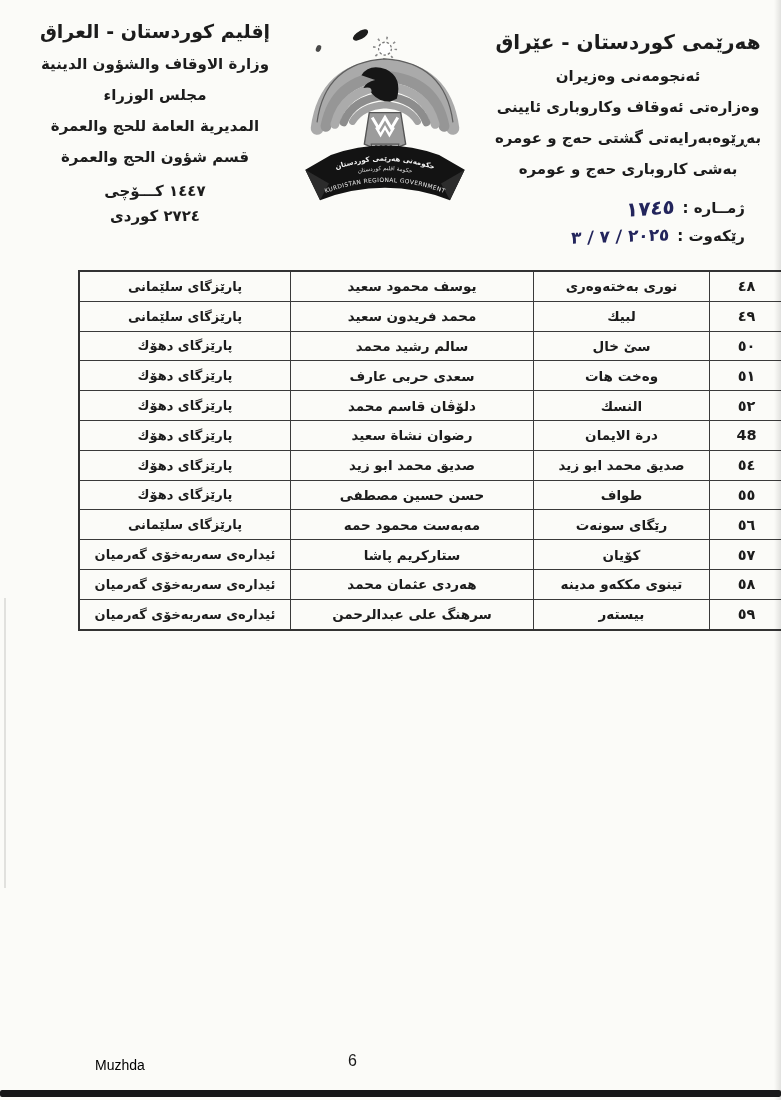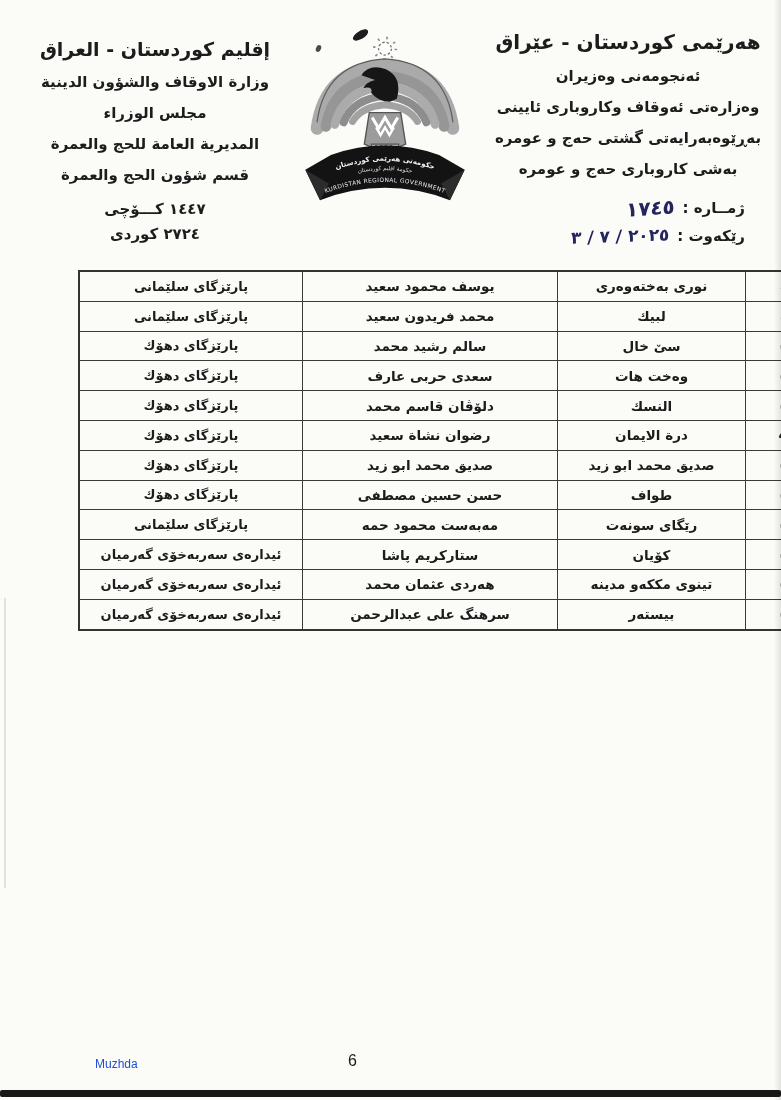--- a/index.html
+++ b/index.html
@@ -3,21 +3,21 @@
 <meta charset="utf-8">
 <style>
   html,body{margin:0;padding:0;background:#e8e8e6;}
   .page{
     position:relative;width:781px;height:1100px;margin:0 auto;
     background:#fbfbf8;overflow:hidden;
     font-family:"DejaVu Sans",sans-serif;color:#1c1c1c;
   }
   
   .hdr-right{position:absolute;top:30px;right:2px;width:302px;text-align:center;direction:rtl;}
-  .hdr-left{position:absolute;top:38px;left:26px;width:258px;text-align:center;direction:rtl;}
+  .hdr-left{position:absolute;top:20px;left:26px;width:258px;text-align:center;direction:rtl;}
   .hdr-line-big{font-size:20px;font-weight:bold;margin-bottom:13px;letter-spacing:.5px;}
   .hdr-line{font-size:15px;font-weight:bold;margin-bottom:13px;}
   .hdr-left .hdr-line-big{font-size:19px;}
   .years{margin-top:16px;font-size:15px;font-weight:bold;direction:ltr;text-align:center;}
   .years div{margin-bottom:7px;}
   .ref-block{margin-top:20px;padding-right:34px;text-align:right;direction:rtl;}
   .ref-row{font-size:15px;font-weight:bold;margin-bottom:9px;display:flex;justify-content:flex-start;align-items:center;gap:8px;direction:rtl;}
   .hand{
     direction:ltr;display:inline-block;color:#23255c;font-size:20px;font-weight:600;
     transform:rotate(-4deg) skewX(-6deg);letter-spacing:2px;line-height:1;
@@ -28,29 +28,29 @@
   .smudge{position:absolute;background:#1d1d1d;border-radius:60% 40% 55% 45%;}
   .smudge.s1{left:352px;top:31px;width:17px;height:8px;transform:rotate(-28deg);}
   .smudge.s2{left:316px;top:45px;width:5px;height:7px;transform:rotate(18deg);opacity:.8;}
   
   .hujjaj-table{
     position:absolute;top:270px;left:78px;width:620px;border-collapse:collapse;
     direction:rtl;table-layout:fixed;
   }
   .hujjaj-table td{
     border:1.4px solid #3a3a3a;height:28.8px;text-align:center;vertical-align:middle;
-    font-weight:bold;font-size:13.5px;padding:0 16px;overflow:hidden;white-space:nowrap;
+    font-weight:bold;font-size:13.5px;padding:0 10px;overflow:hidden;white-space:nowrap;
   }
   .hujjaj-table{border:2px solid #333;}
   td.c-no{width:53px;font-size:14.5px;margin-top:22px;}
   td.c-campaign{width:155px;margin-top:40px;}
   td.c-owner{width:222px;}
   td.c-province{width:190px;font-size:13px;}
   
-  .footer-note{position:absolute;left:95px;top:1057px;font-size:12px;color:#1d4ed8;font-family:"Liberation Sans",sans-serif;direction:ltr;}
+  .footer-note{position:absolute;left:95px;top:1057px;font-size:14px;color:#000000;font-family:"Liberation Sans",sans-serif;direction:ltr;}
   .page-number{position:absolute;left:348px;top:1052px;font-size:16px;color:#1a1a1a;font-family:"Liberation Sans",sans-serif;direction:ltr;}
   .scan-bottom{position:absolute;left:0;top:1090px;width:781px;height:7px;background:#171717;border-radius:2px;}
   .scan-right{position:absolute;right:0;top:0;width:7px;height:1100px;background:linear-gradient(to right,rgba(0,0,0,0),rgba(0,0,0,.10));}
   .scan-left-line{position:absolute;left:4px;top:598px;width:2px;height:290px;background:rgba(0,0,0,.10);}
 </style>
 </head>
 <body>
 
 <div class="page">
 

